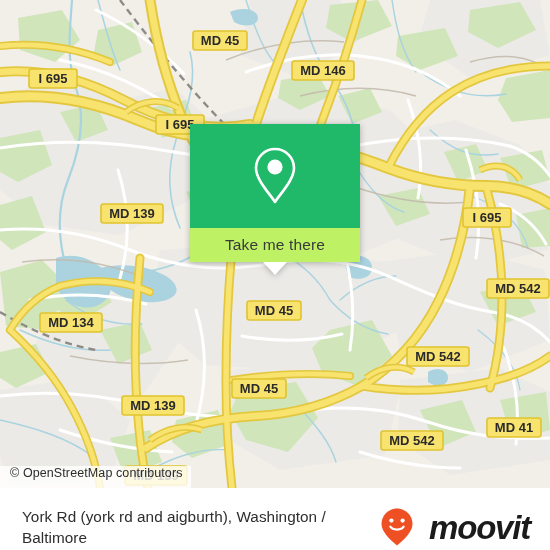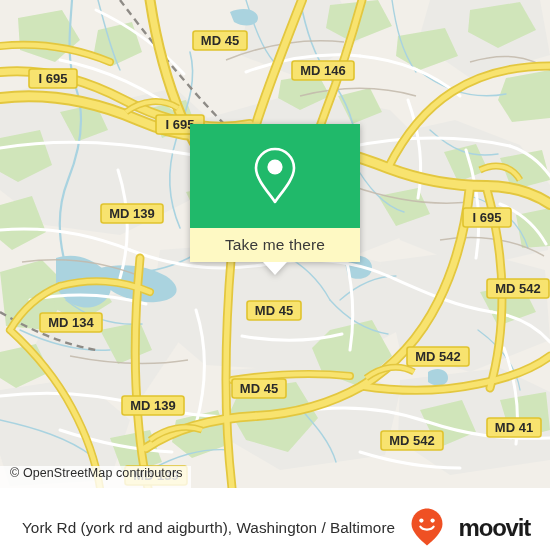--- a/index.html
+++ b/index.html
@@ -48,21 +48,21 @@
     z-index: 50;
     filter: drop-shadow(0 1px 3px rgba(0,0,0,0.28));
   }
   #popup-head {
     height: 104px;
     background: #20b96a;
     display: flex; align-items: center; justify-content: center;
   }
   #popup-foot {
     height: 34px;
-    background: #fef9c3;
+    background: #bef264;
     display: flex; align-items: center; justify-content: center;
     position: relative;
   }
   #popup-foot-label {
     font-size: 15.5px;
     color: #3a3a3a;
     letter-spacing: 0.15px;
   }
   #popup-tail {
     position: absolute;
@@ -93,26 +93,27 @@
     max-width: 390px;
     letter-spacing: 0.05px;
   }
   #brand {
     flex: 0 0 auto;
     display: flex; align-items: center;
     margin-left: auto;
     margin-right: 6px;
   }
   #brand-word {
-    font-size: 24px;
+    font-size: 33px;
     line-height: 33px;
     font-weight: bold;
     color: #1b1b1b;
     letter-spacing: -1.2px;
     margin-left: 15px;
+    font-style: italic;
   }
 </style>
 </head>
 <body>
 
 <div id="page">
 
   <div id="map">
     <svg width="550" height="488" viewBox="0 0 550 488">
       <defs>

